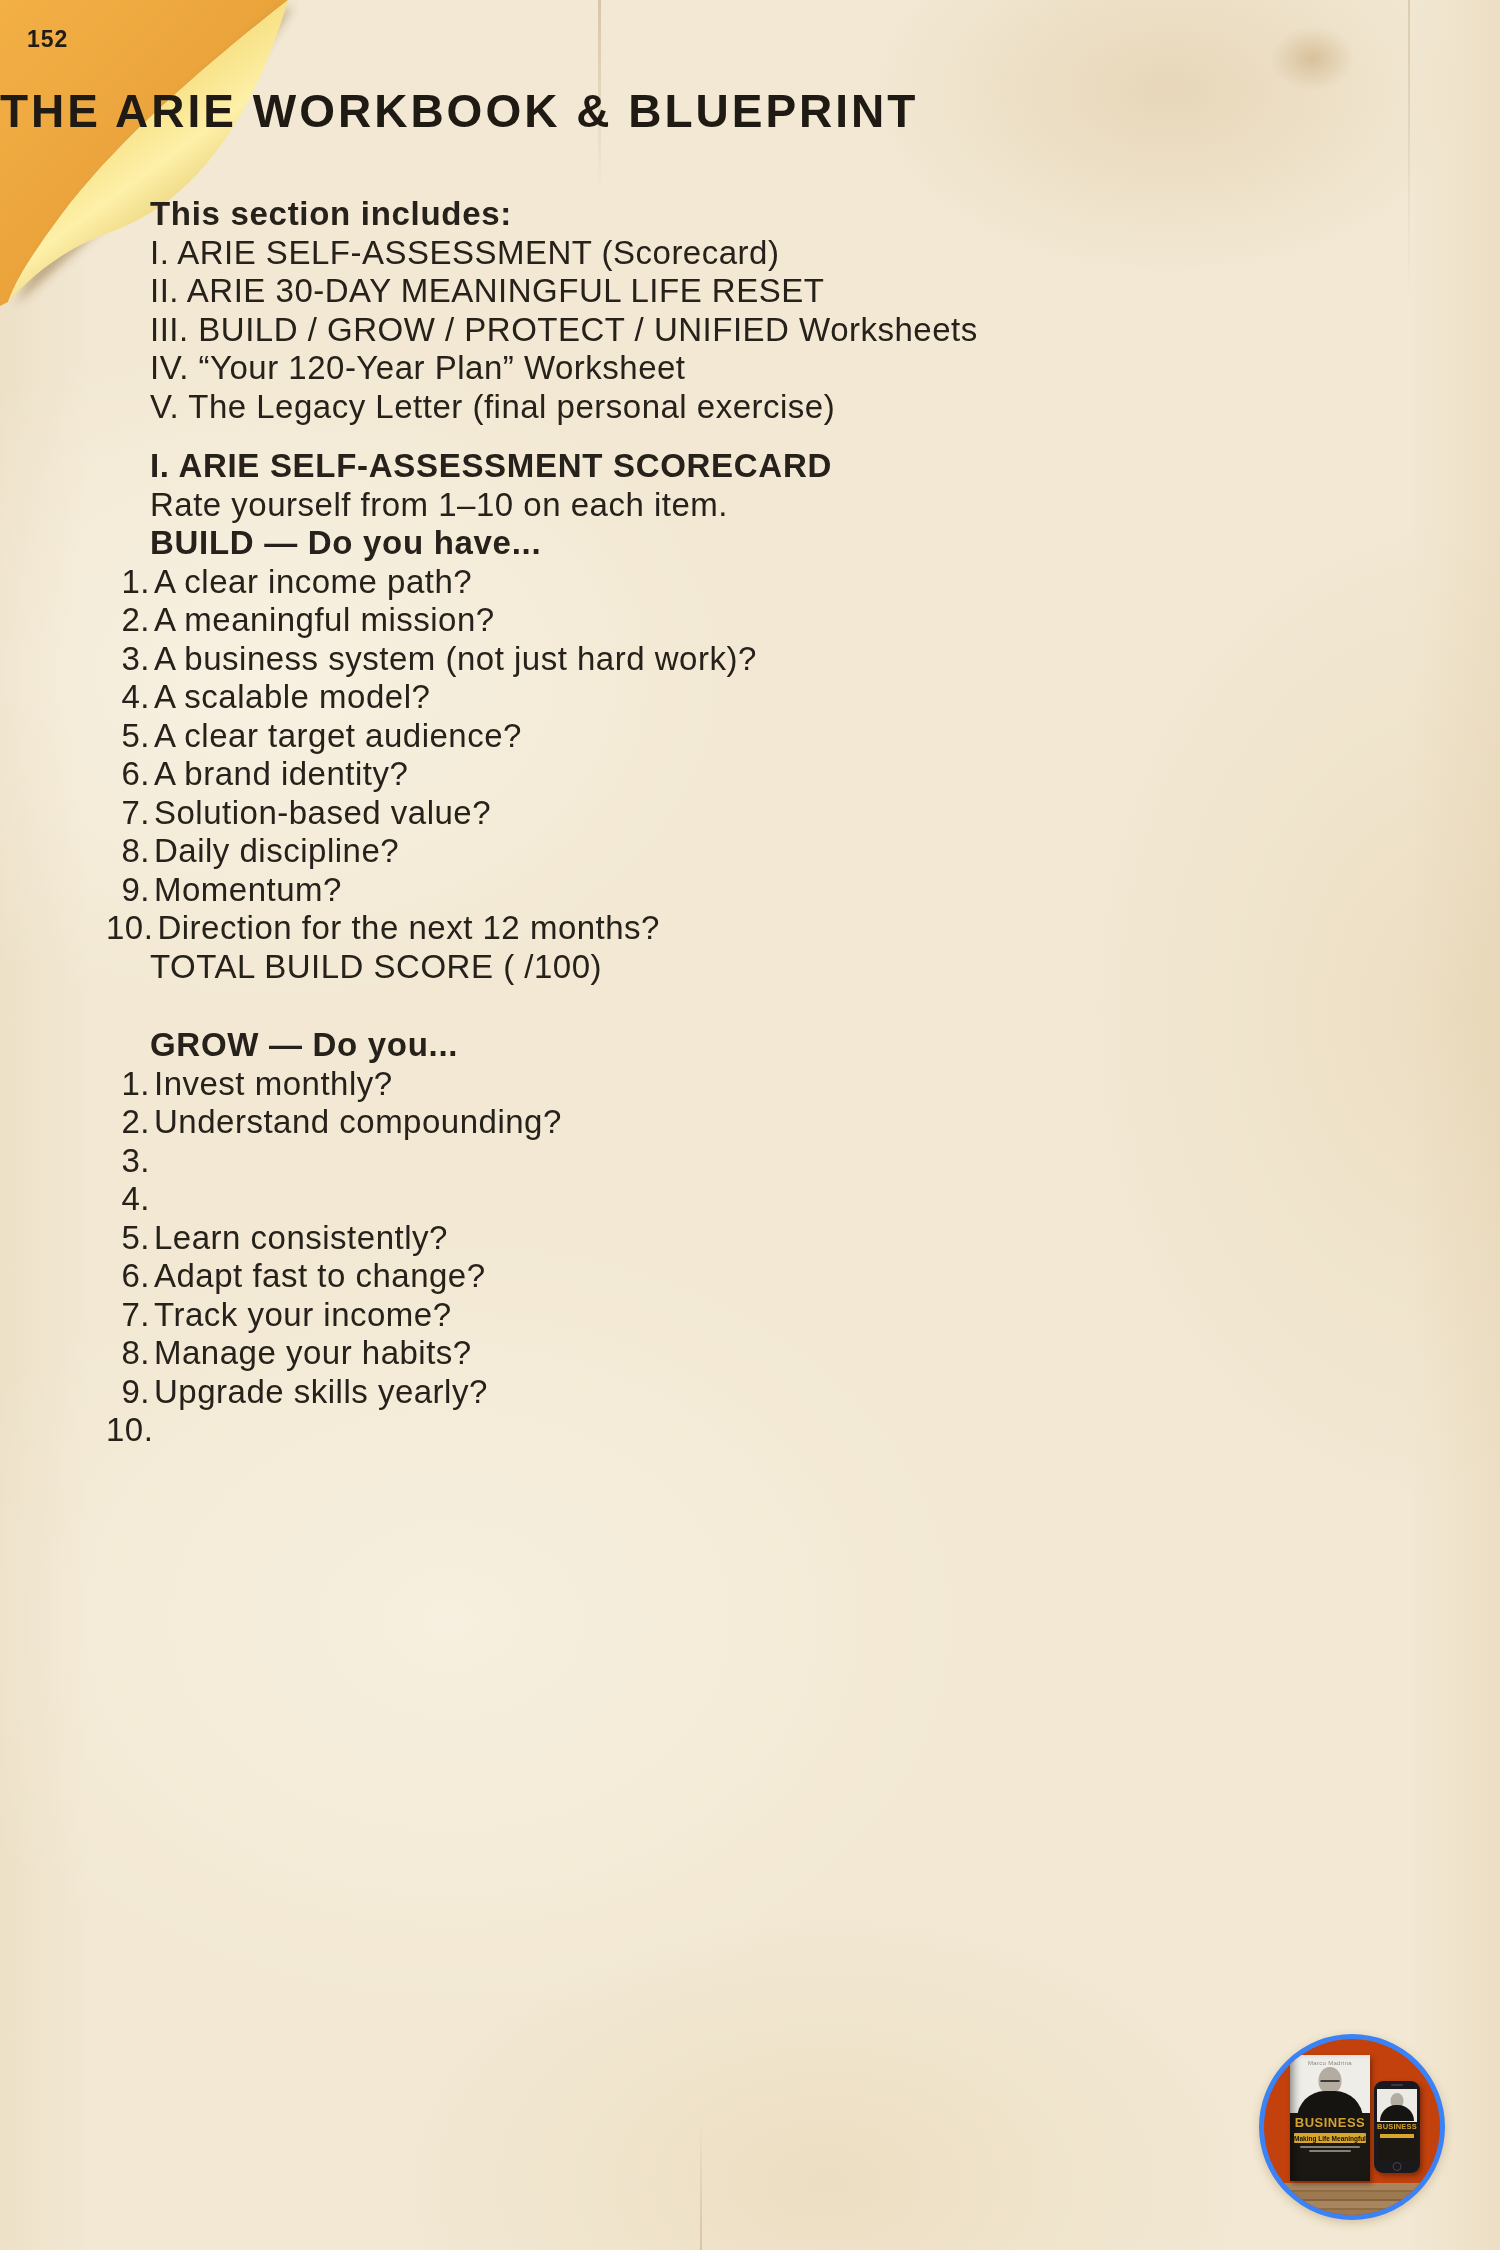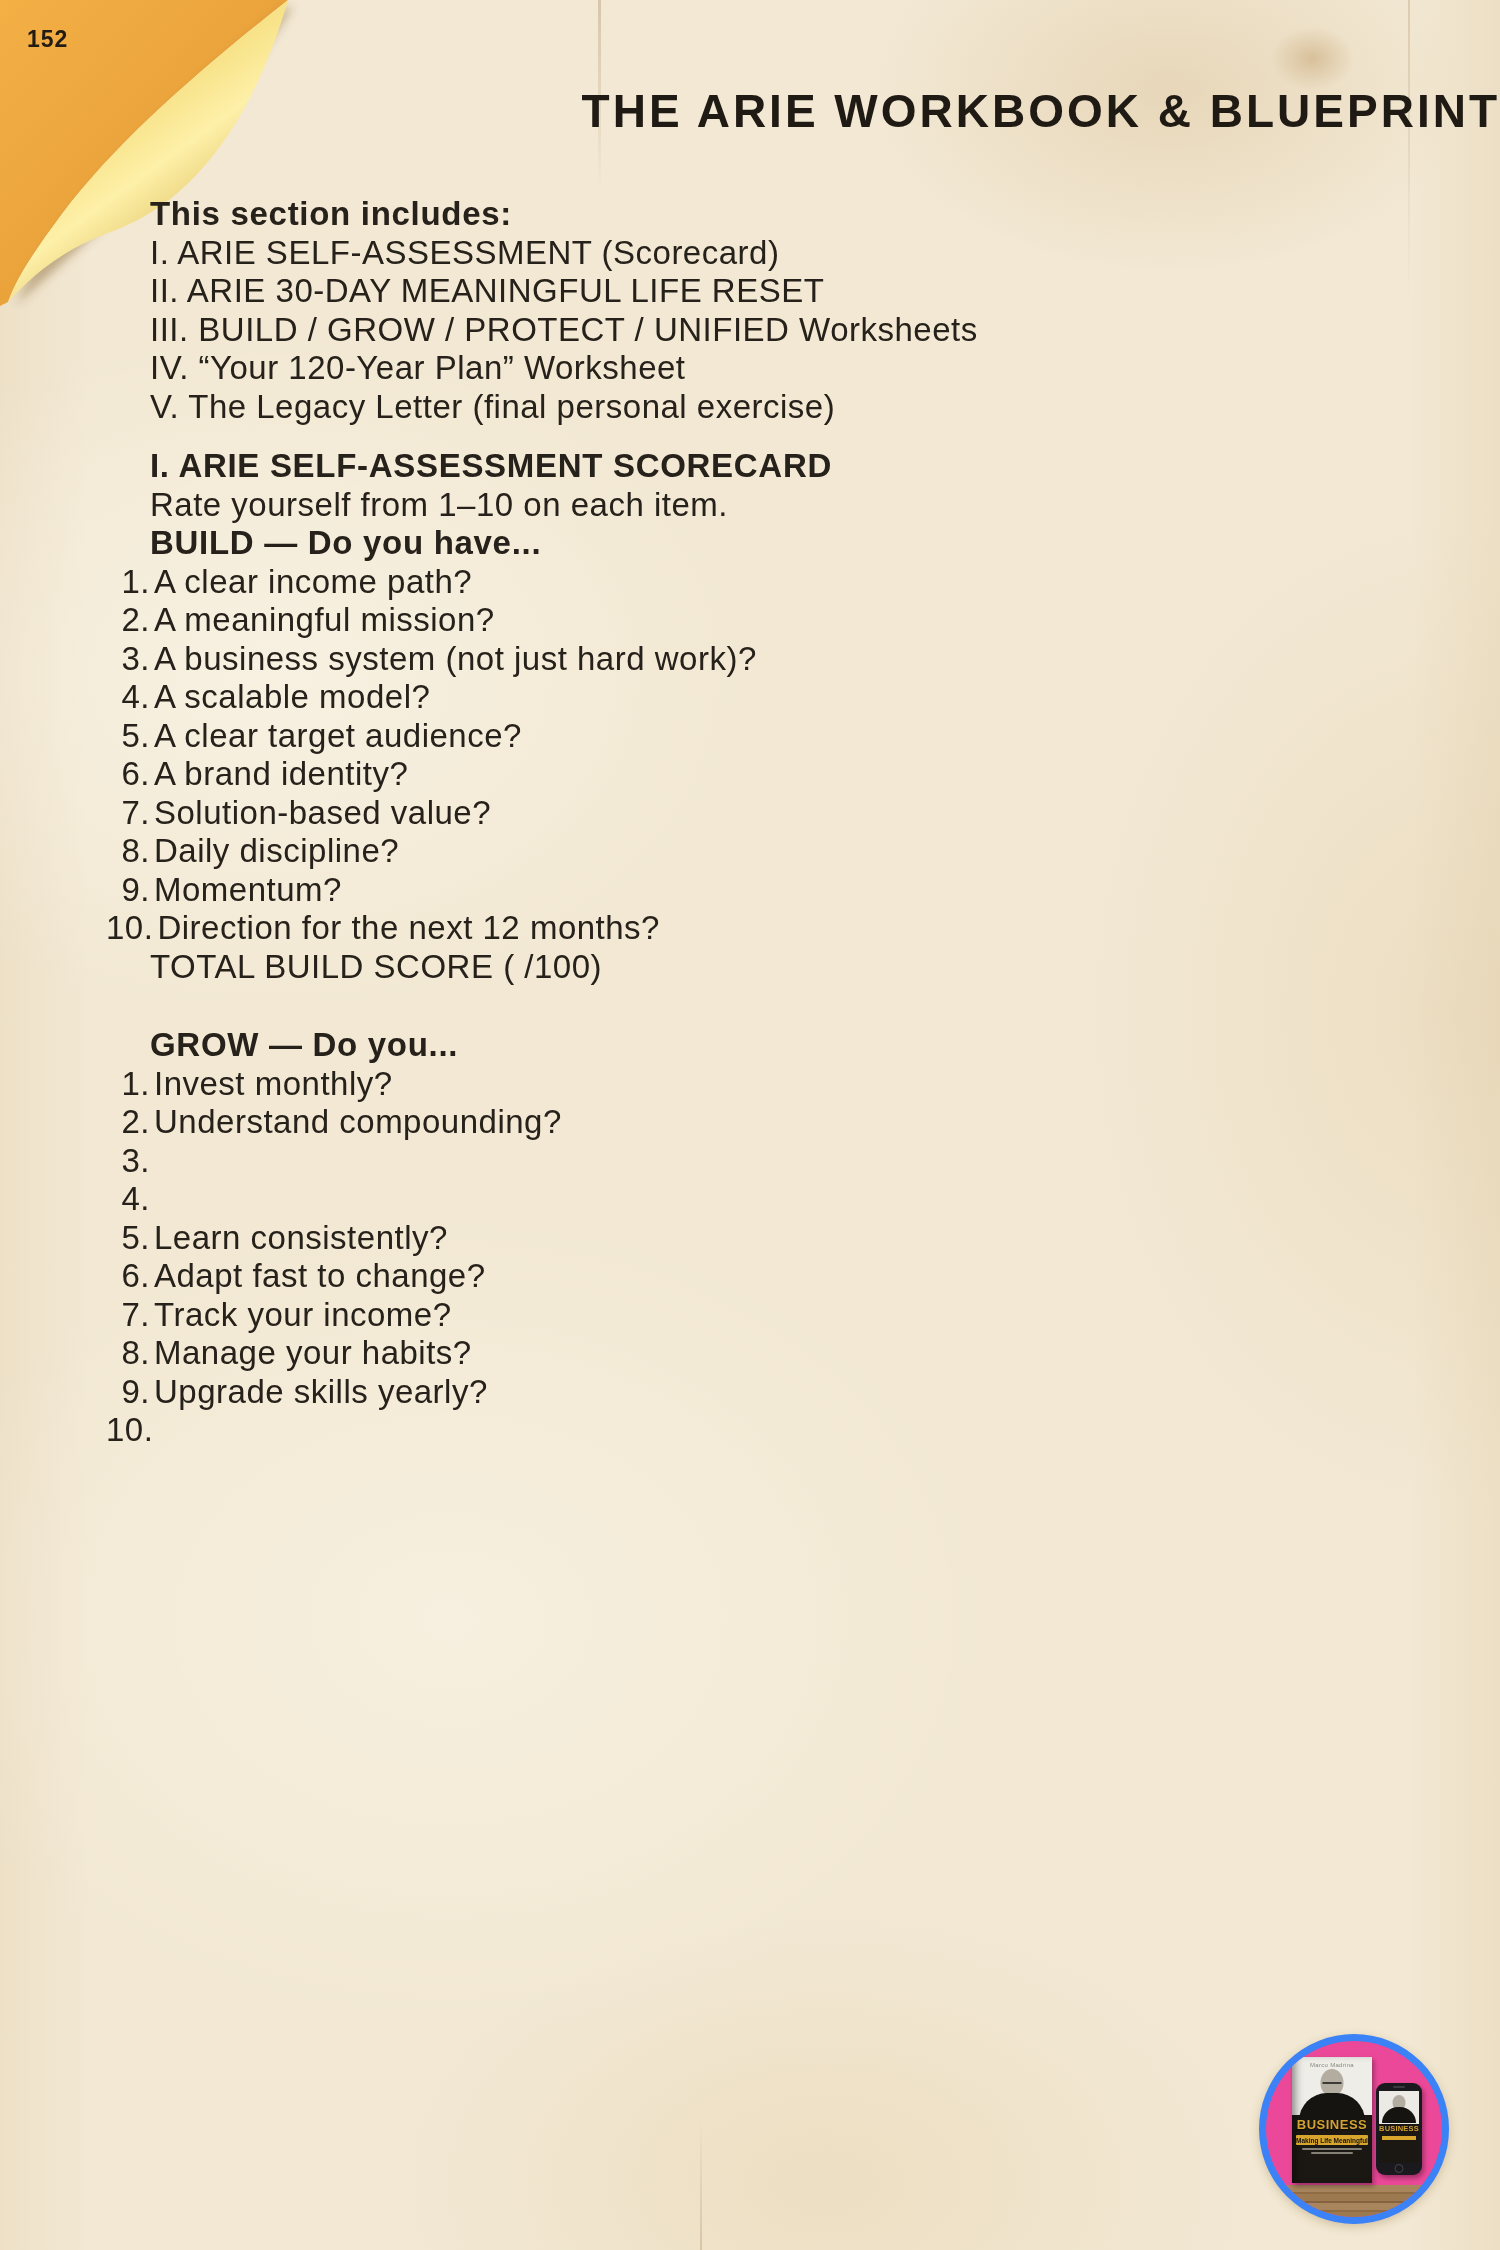--- a/index.html
+++ b/index.html
@@ -30,41 +30,41 @@
 
   
   .curl{position:absolute;left:0;top:0;width:310px;height:310px;}
   .page-number{
     position:absolute;left:27px;top:26px;z-index:3;
     font-size:23px;font-weight:bold;color:#221c14;letter-spacing:1px;
   }
 
   
   .page-title{
-    position:absolute;left:0;top:84px;width:100%;text-align:right;
+    position:absolute;left:0;top:84px;width:100%;text-align:left;
     font-size:46px;font-weight:bold;letter-spacing:3px;color:#1f1a13;
   }
 
   
   .content{
     position:absolute;left:106px;top:195px;width:1300px;
     font-size:33px;line-height:38.5px;letter-spacing:0.5px;
   }
   .line{padding-left:44px;}
   .bold{font-weight:bold;letter-spacing:0.7px;}
   .qrow{display:flex;}
   .qnum{flex:0 0 44px;text-align:right;}
   .qtext{padding-left:4px;}
   .gap-sm{height:21px;}
   .gap-lg{height:40px;}
 
   
   .badge{
     position:absolute;left:1259px;top:2034px;width:176px;height:176px;
-    border:7px solid #3b82f6;border-radius:50%;background:#ec4899;
+    border:5px solid #3b82f6;border-radius:50%;background:#c2410c;
     box-shadow:0 3px 10px rgba(120,85,20,0.25);
   }
   .badge-inner{position:absolute;inset:0;border-radius:50%;overflow:hidden;}
   .wood-table{
     position:absolute;bottom:0;left:-10px;right:-10px;height:32px;
     background:repeating-linear-gradient(180deg,#a8855c 0 7px,#8f6c44 7px 9px,#9d7950 9px 16px,#866340 16px 18px);
   }
   .book{
     position:absolute;left:26px;top:16px;width:80px;height:126px;
     background:linear-gradient(180deg,#efede8 0 46%, #1b1713 46% 100%);

